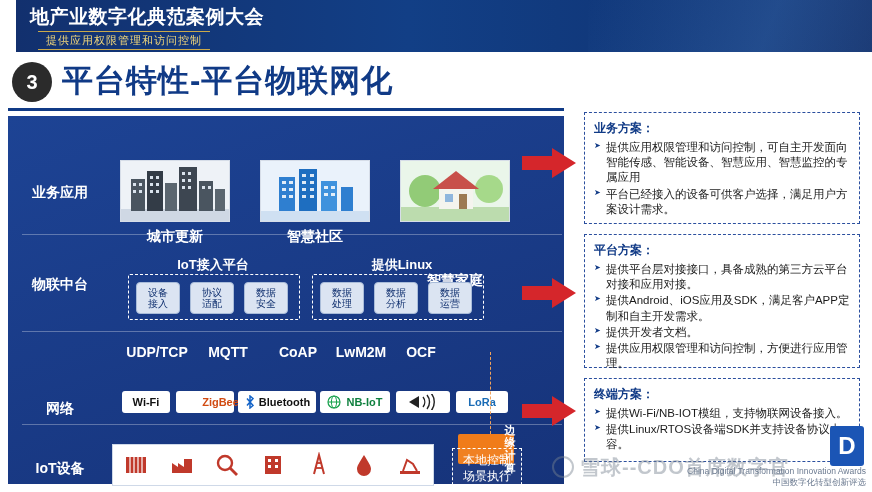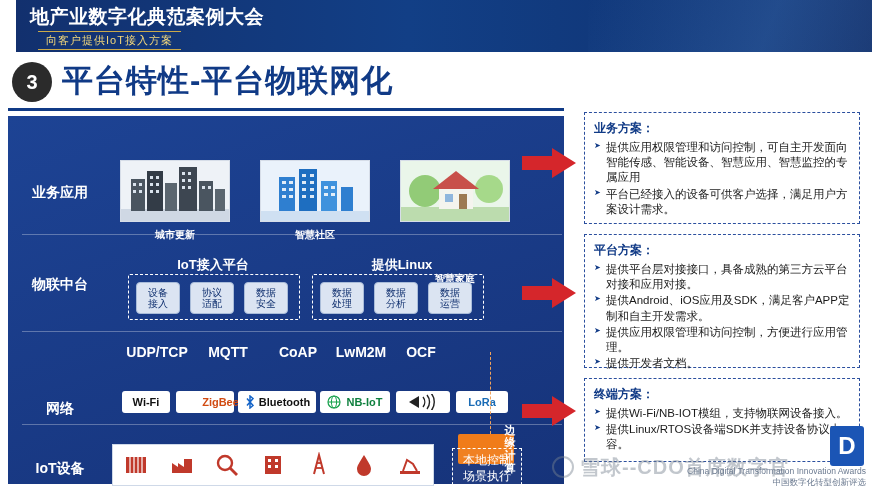--- a/index.html
+++ b/index.html
@@ -67,21 +67,21 @@
     position: absolute; left: 14px; width: 540px; height: 1px;
     background: rgba(255,255,255,0.30);
   }
   
   .app-card {
     position: absolute; width: 110px; height: 62px; background: #ffffff;
     border: 1px solid #d6dde8; overflow: hidden;
   }
   .app-caption {
     position: absolute; width: 120px; text-align: center; color: #fff;
-    font-size: 10px; font-weight: bold;
+    font-size: 14px; font-weight: bold;
   }
   
   .grp-title {
     position: absolute; color: #ffffff; font-size: 13px; font-weight: bold;
     text-align: center;
   }
   .chip {
     position: absolute; width: 44px; height: 32px; background: #dbe4f2;
     border: 1px solid #a9bcd9; color: #10306f; font-size: 10px;
     display: flex; align-items: center; justify-content: center;
@@ -168,21 +168,21 @@
   }
 </style>
 </head>
 <body>
 
 <div class="slide">
 
   <div class="banner">
     <div class="banner-deco"></div>
     <div class="banner-title">地产业数字化典范案例大会</div>
-    <div class="banner-sub">向客户提供IoT接入方案</div>
+    <div class="banner-sub">提供应用权限管理和访问控制</div>
   </div>
 
   <div class="num-circle">3</div>
   <div class="page-title">平台特性-平台物联网化</div>
   <div class="title-rule"></div>
 
   <div class="blue-panel">
 
     <div class="row-sep" style="top:118px;"></div>
     <div class="row-sep" style="top:215px;"></div>
@@ -397,22 +397,22 @@
       <li>提供应用权限管理和访问控制，可自主开发面向智能传感、智能设备、智慧应用、智慧监控的专属应用</li>
       <li>平台已经接入的设备可供客户选择，满足用户方案设计需求。</li>
     </ul>
   </div>
 
   <div class="callout" style="top:234px; height:134px;">
     <h4>平台方案：</h4>
     <ul>
       <li>提供平台层对接接口，具备成熟的第三方云平台对接和应用对接。</li>
       <li>提供Android、iOS应用及SDK，满足客户APP定制和自主开发需求。</li>
+      <li>提供开发者文档。</li>
       <li>提供应用权限管理和访问控制，方便进行应用管理。</li>
-      <li>提供开发者文档。</li>
     </ul>
   </div>
 
   <div class="callout" style="top:378px; height:84px;">
     <h4>终端方案：</h4>
     <ul>
       <li>提供Wi-Fi/NB-IOT模组，支持物联网设备接入。</li>
       <li>提供Linux/RTOS设备端SDK并支持设备协议内容。</li>
     </ul>
   </div>

